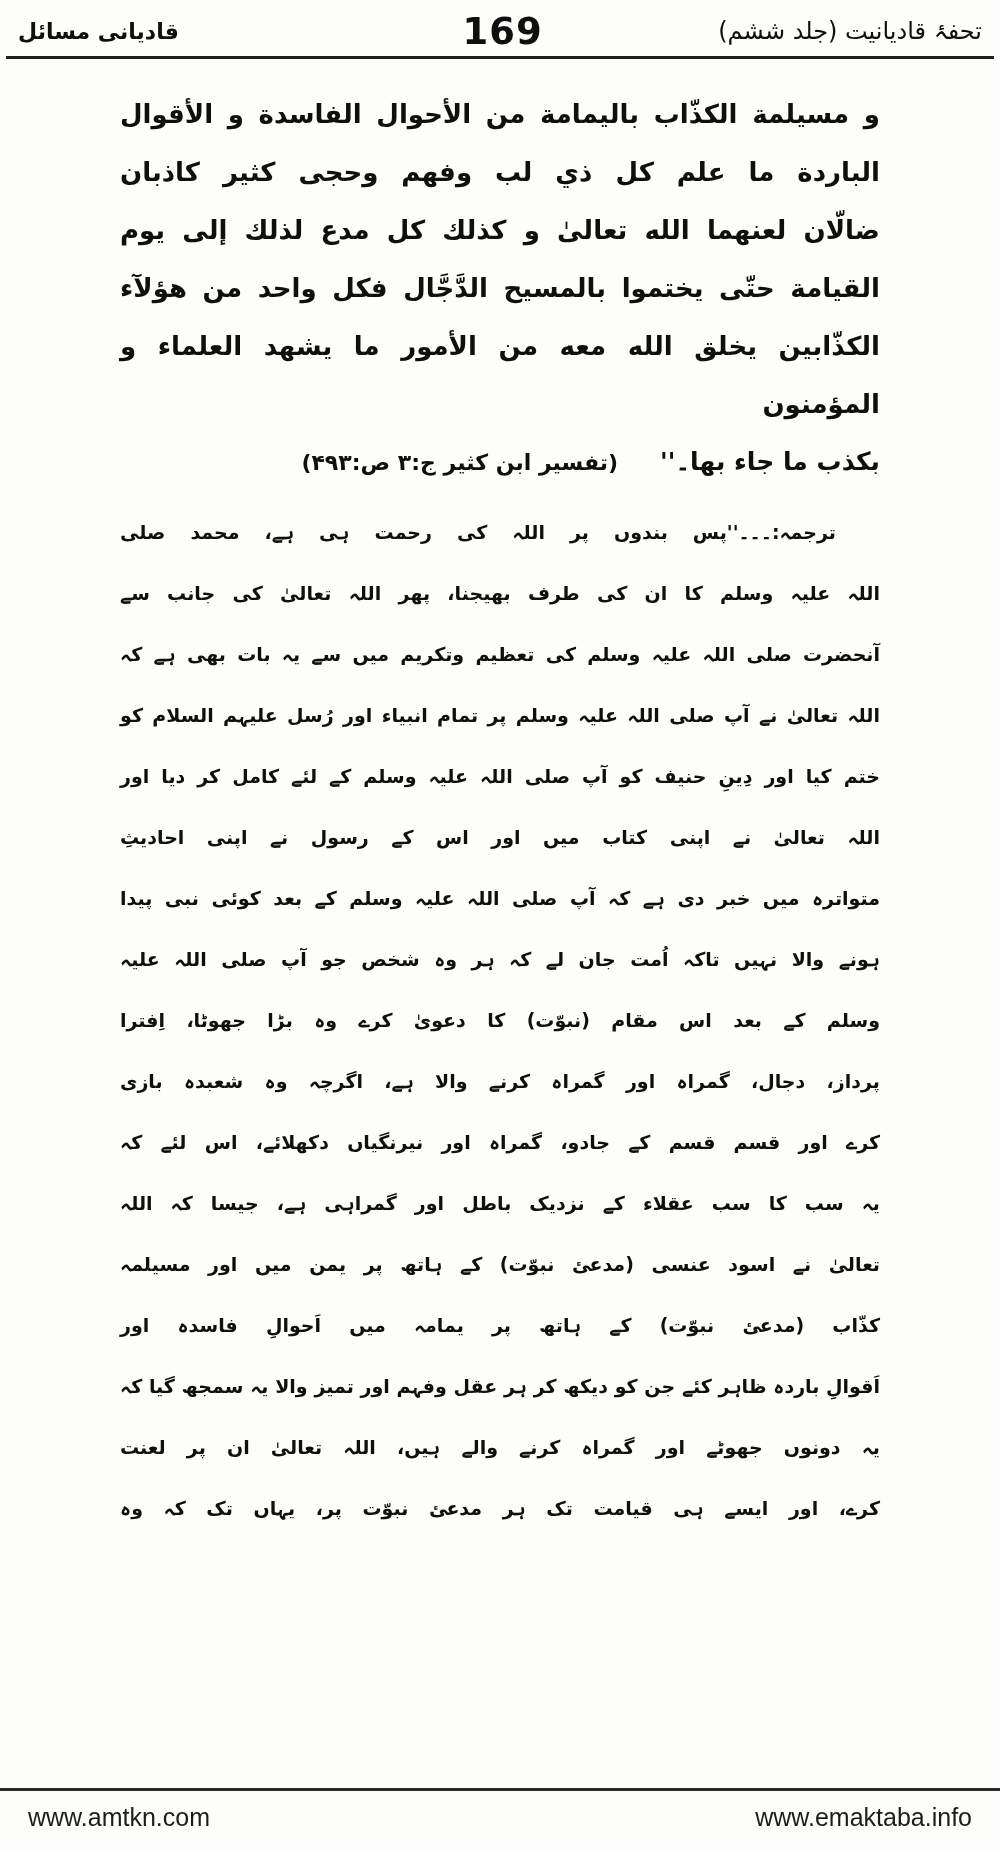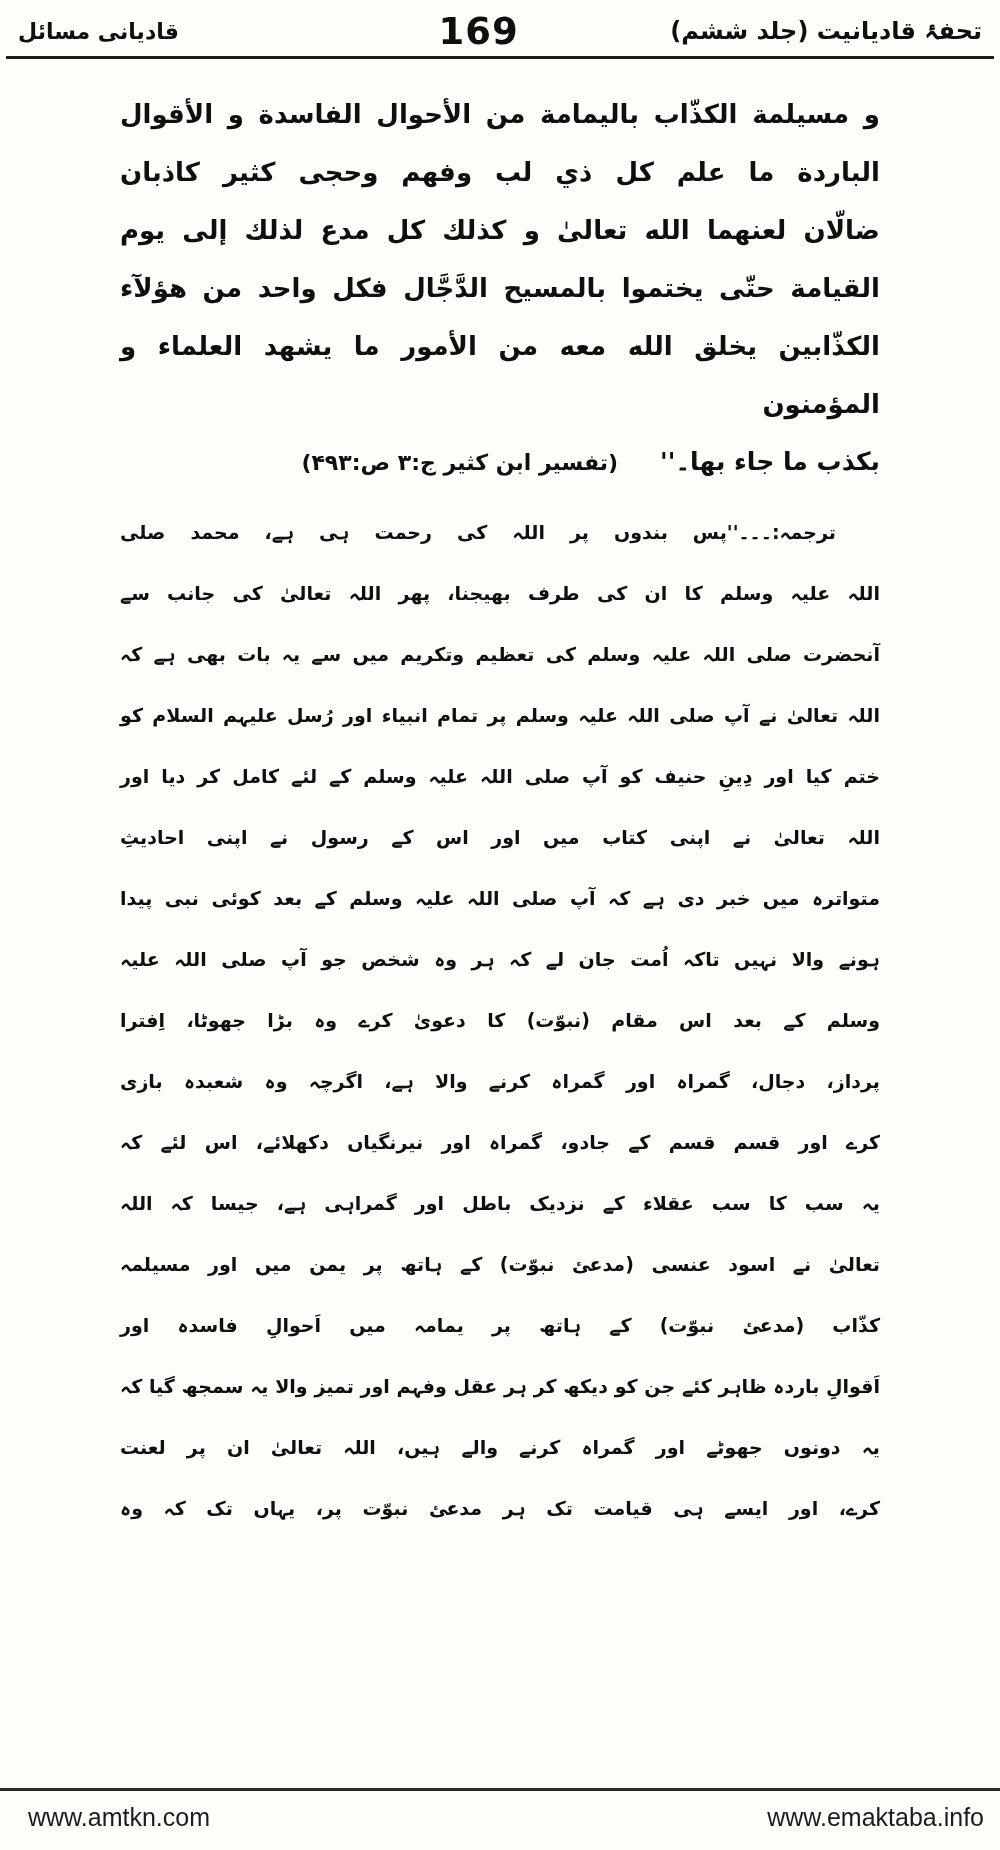--- a/index.html
+++ b/index.html
@@ -15,21 +15,21 @@
   }
   
   .header {
     direction:rtl;
     display:flex;
     justify-content:space-between;
     align-items:center;
     padding:10px 18px 4px 18px;
     height:56px;
   }
-  .header .h-title-right { font-size:24px; font-weight:bold; }
+  .header .h-title-right { font-size:24px; font-weight:normal; }
   .header .h-page-num  { font-size:37px; font-weight:bold; letter-spacing:1px; direction:ltr; margin-left:108px; }
   .header .h-title-left  { font-size:22px; font-weight:bold; }
   .rule-top {
     border:none;
     border-top:3px solid #1e1e1e;
     margin:0 6px;
   }
   
   .body-text {
     direction:rtl;
@@ -58,21 +58,21 @@
   .footer {
     position:absolute;
     left:0; right:0; bottom:0;
     height:62px;
     border-top:3px solid #2a2a2a;
     direction:ltr;
   }
   .footer-links {
     display:flex;
     justify-content:space-between;
-    padding:12px 16px 0 28px;
+    padding:12px 28px 0 28px;
     font-family:"Liberation Sans", sans-serif;
     font-size:25px;
     font-weight:500;
     color:#1c1c1c;
   }
 </style>
 </head>
 <body>
 
 <div class="page">

